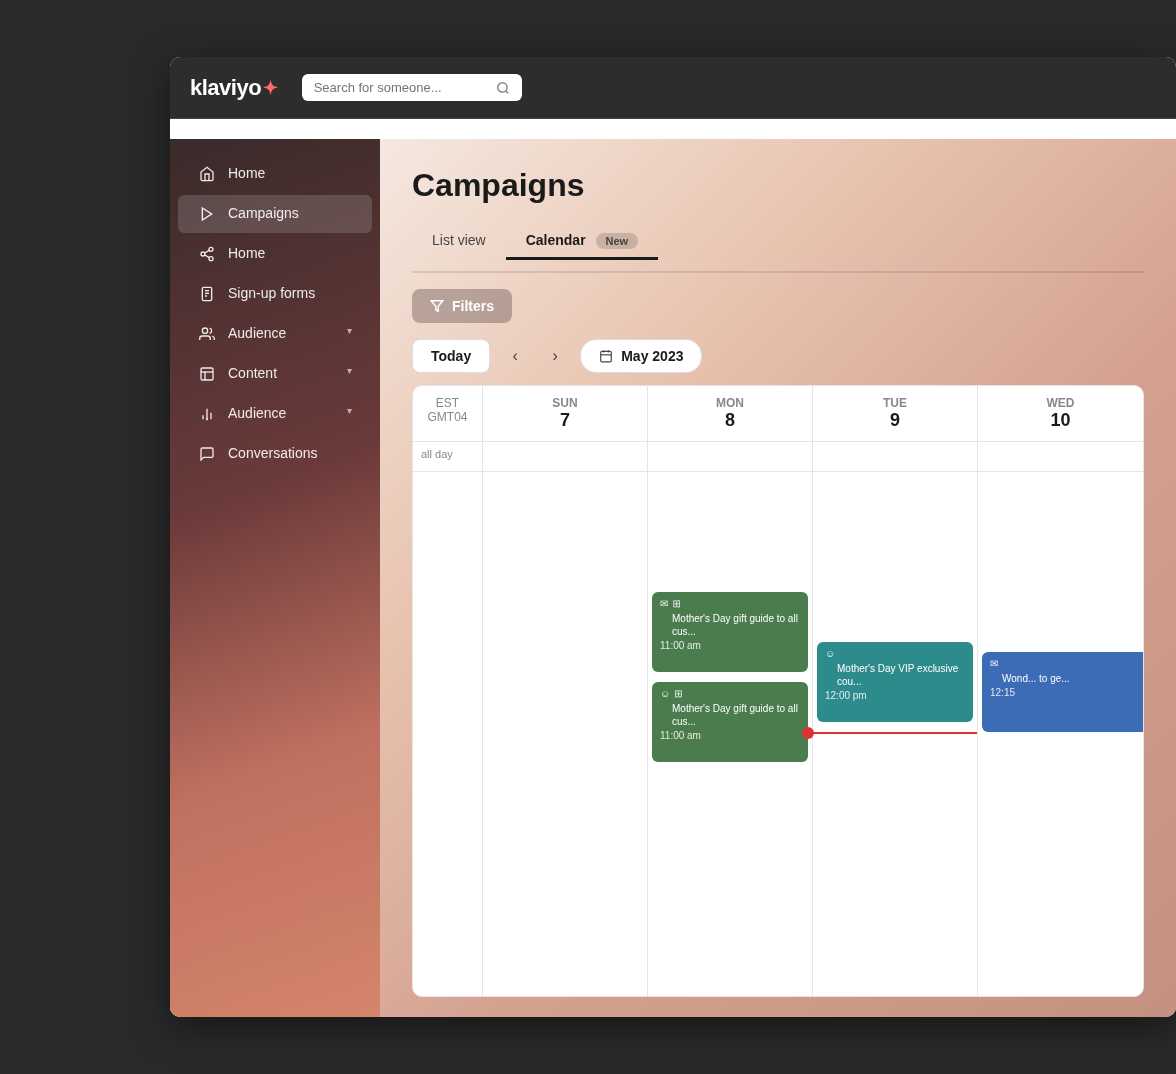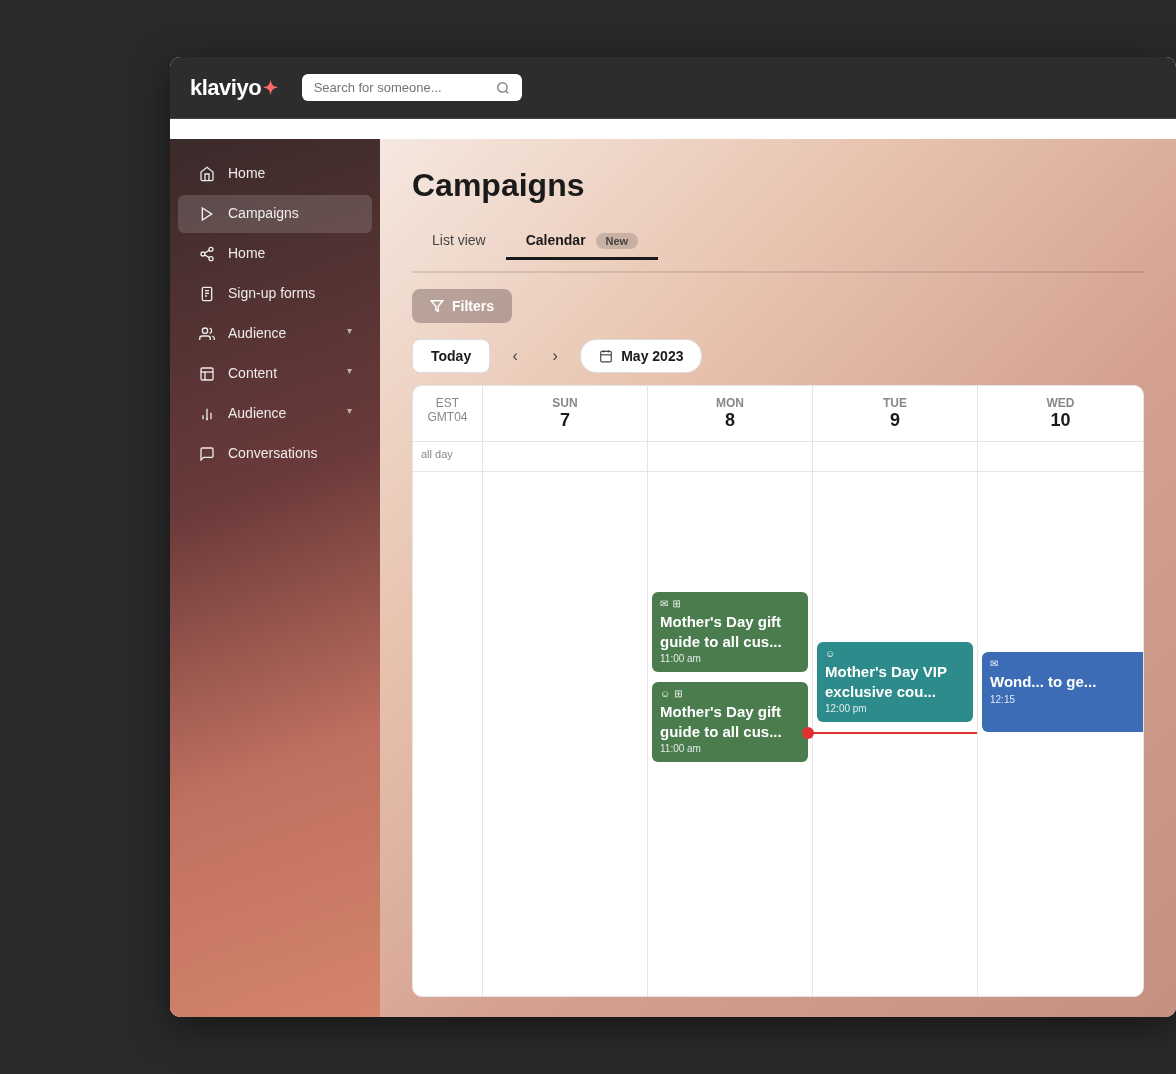--- a/index.html
+++ b/index.html
@@ -377,24 +377,25 @@
       gap: 4px;
       margin-bottom: 3px;
     }
 
     .event-icon {
       font-size: 10px;
       opacity: 0.9;
     }
 
     .event-title {
-      font-size: 15px;
-      font-weight: 700;
+      font-size: 10px;
+      font-weight: 400;
       line-height: 1.3;
       margin-bottom: 2px;
+      margin-left: 12px;
     }
 
     .event-time {
       font-size: 10px;
       opacity: 0.85;
     }
 
     
     .time-indicator {
       position: absolute;

